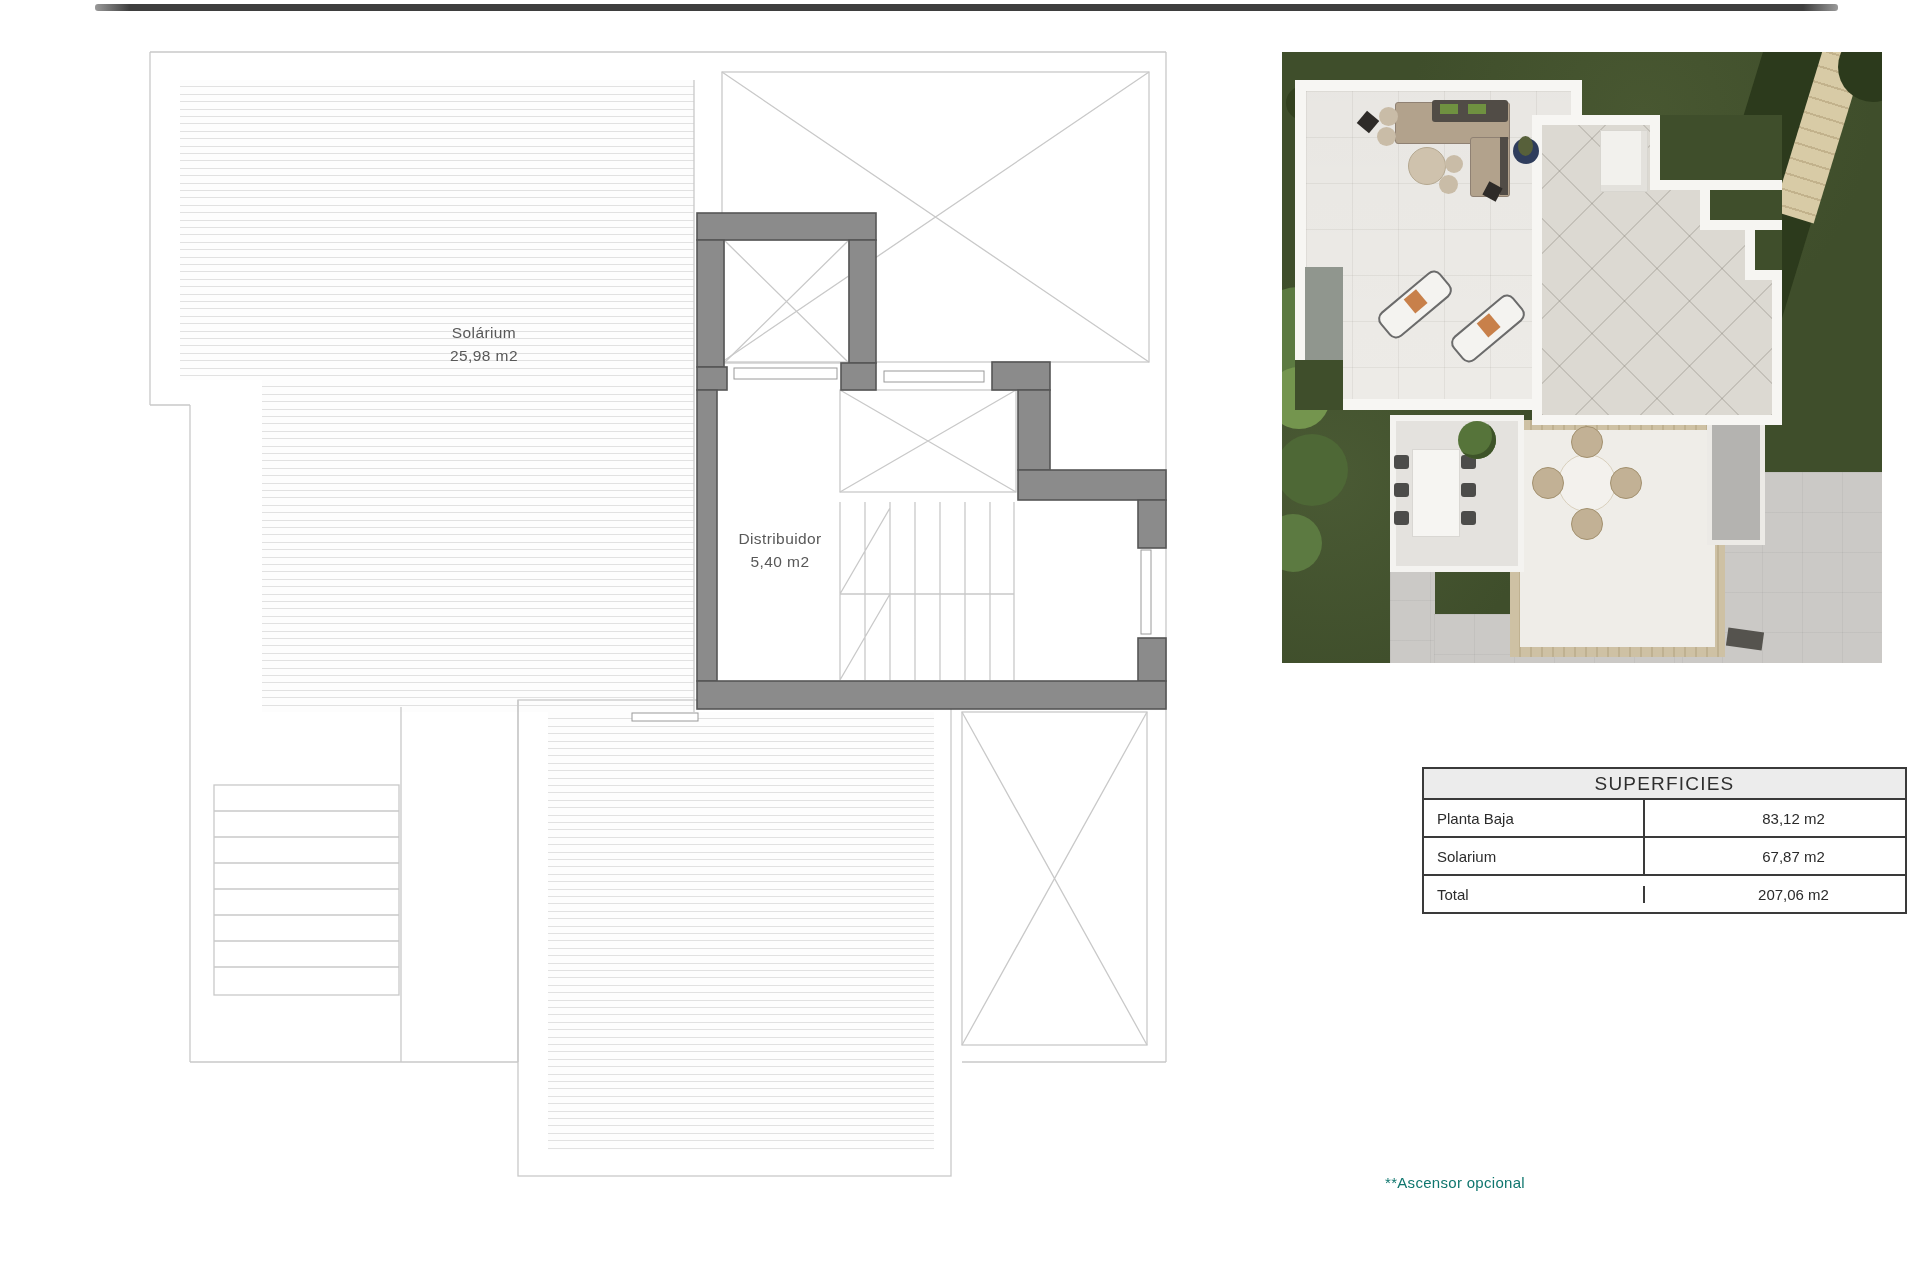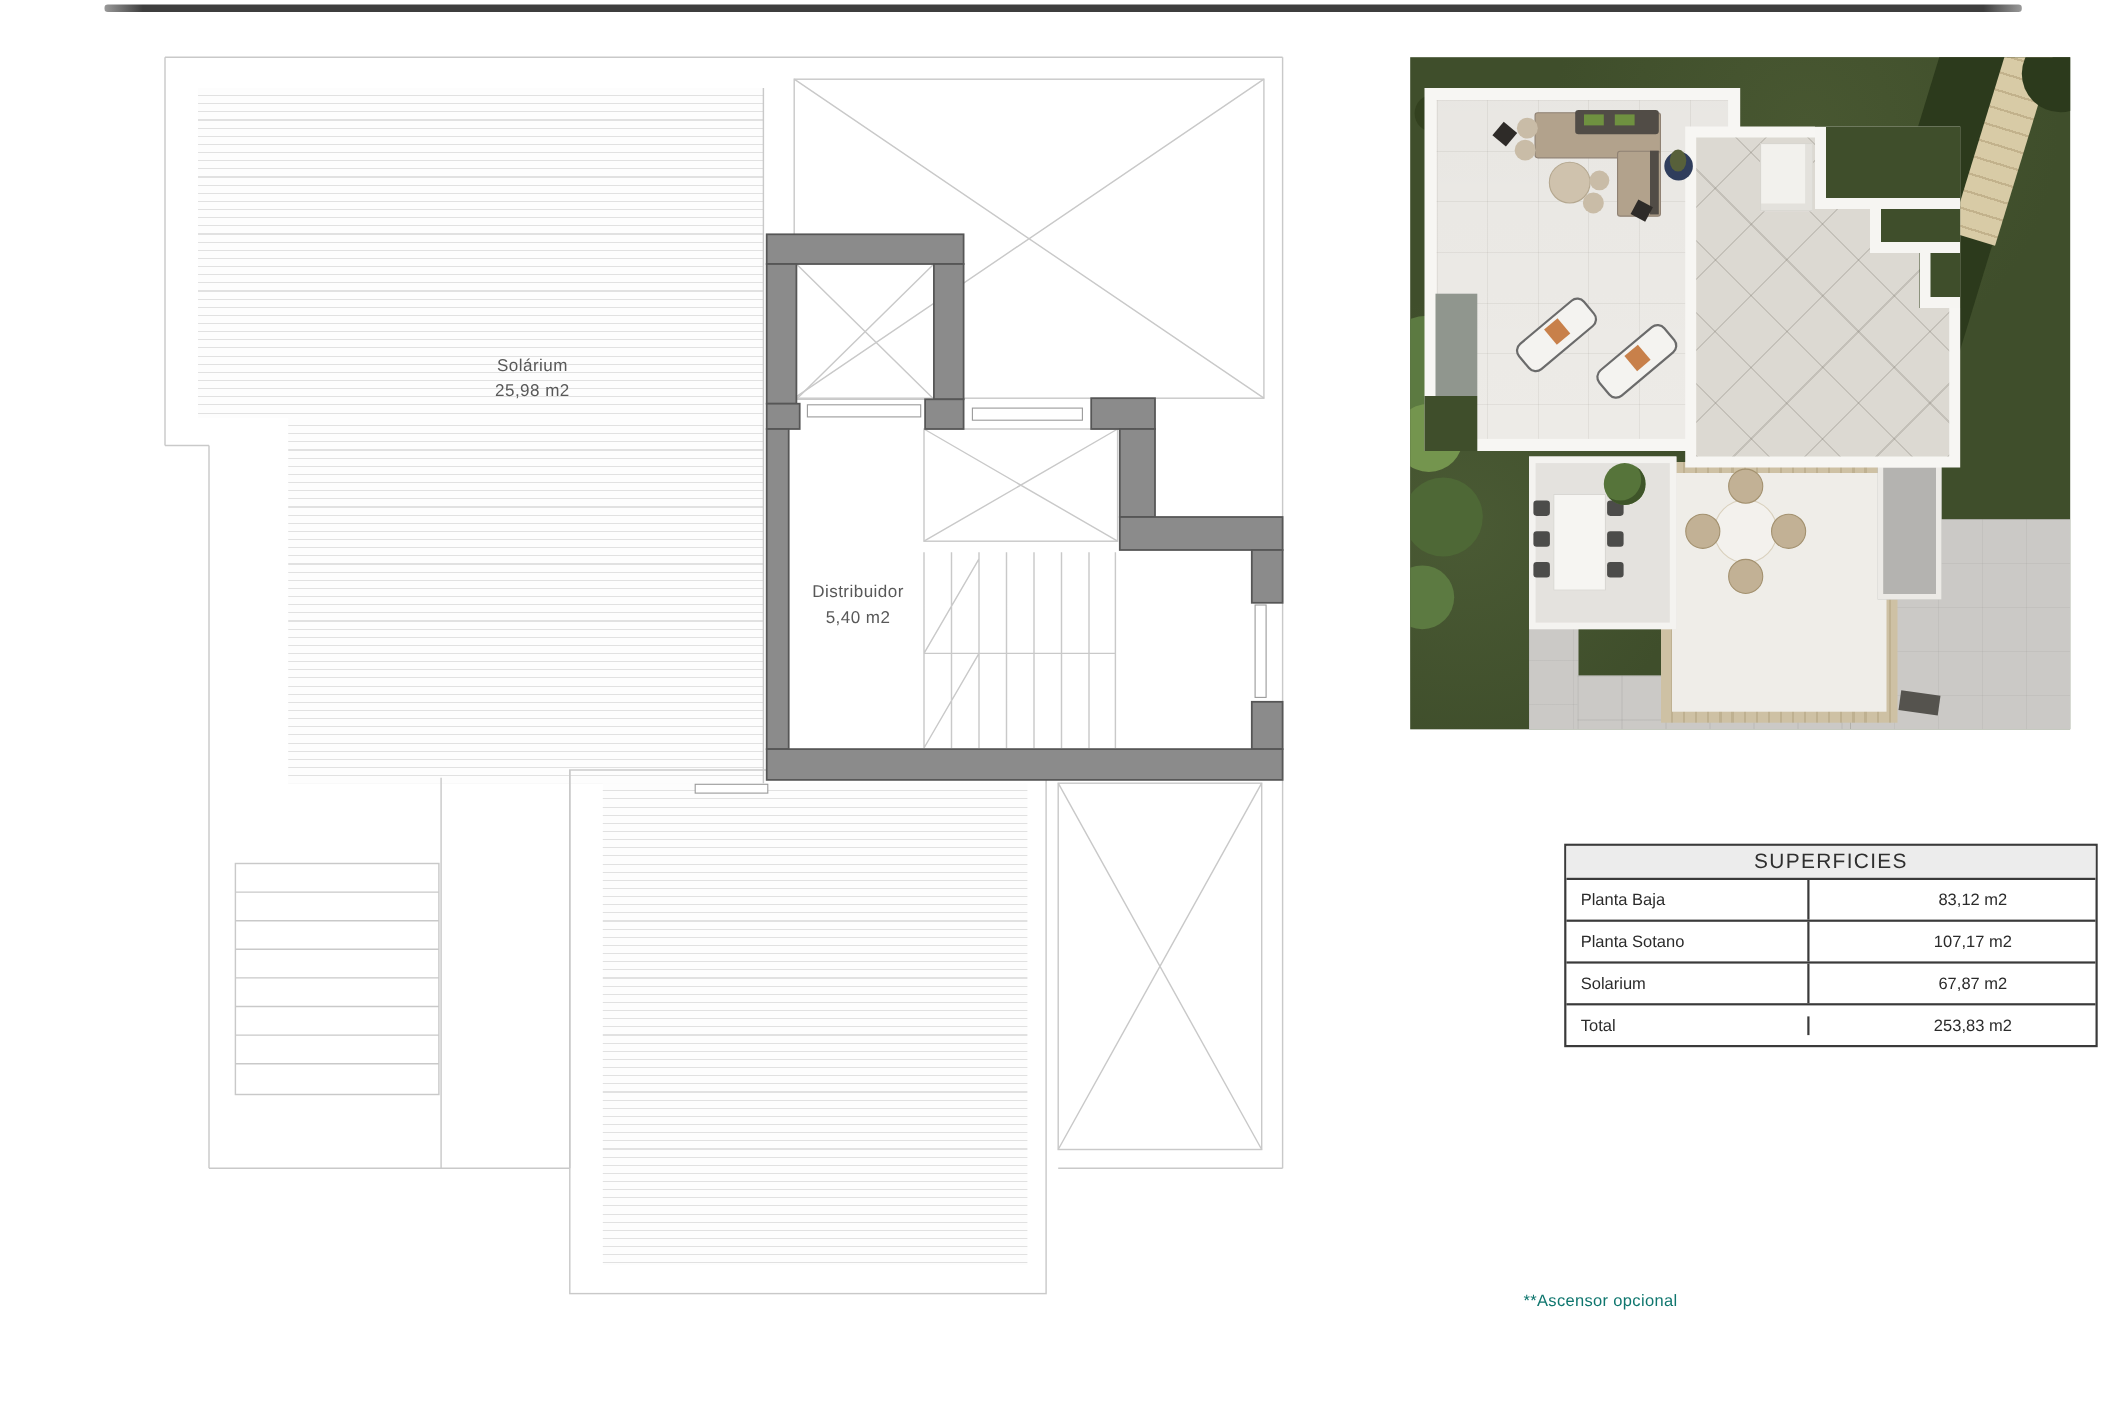--- a/index.html
+++ b/index.html
@@ -187,26 +187,22 @@
   <div class="ab" style="left:445px;top:578px;width:36px;height:18px;background:#55534e;transform:rotate(8deg);"></div>
 </div>
 
 <div id="sup-table" class="ab">
   <div class="ttl">SUPERFICIES</div>
   <div class="trow">
     <div class="tc1">Planta Baja</div>
     <div class="tc2">83,12 m2</div>
   </div>
   <div class="trow">
-    <div class="tc1">Planta Sotano</div>
-    <div class="tc2">107,17 m2</div>
-  </div>
-  <div class="trow">
     <div class="tc1">Solarium</div>
     <div class="tc2">67,87 m2</div>
   </div>
   <div class="trow">
     <div class="tc1">Total</div>
-    <div class="tc2">253,83 m2</div>
+    <div class="tc2">207,06 m2</div>
   </div>
 </div>
 
 <div id="footnote" class="ab">**Ascensor opcional</div>
 
 </body></html>

